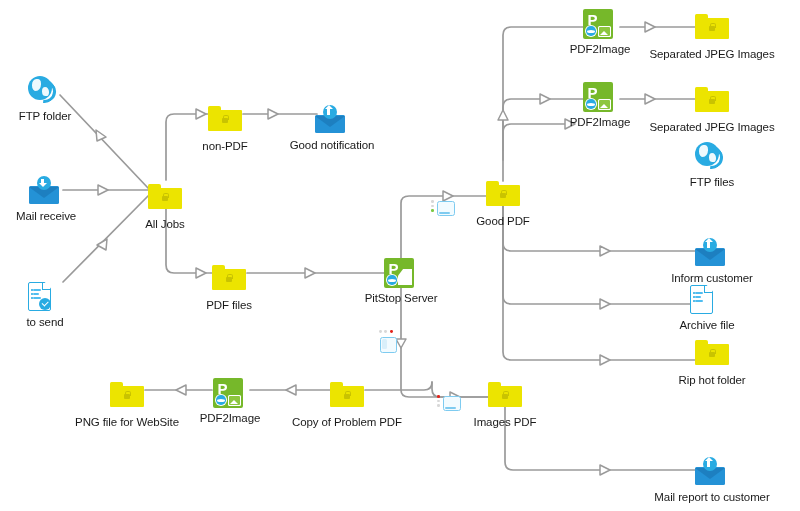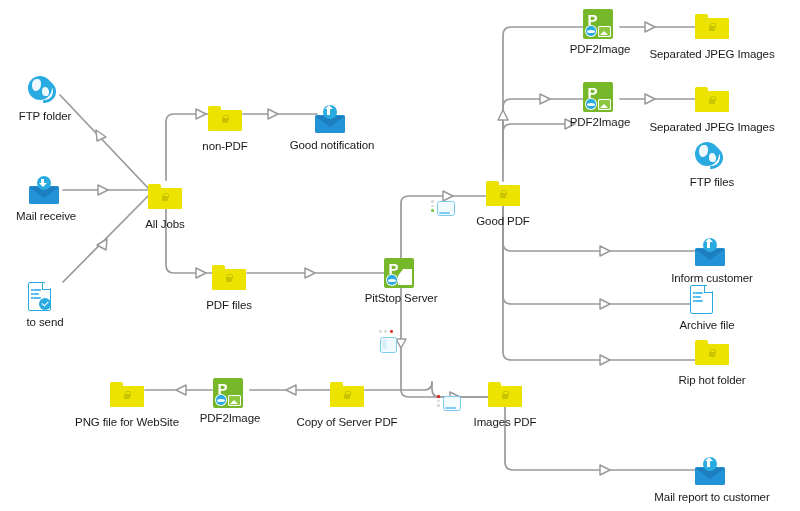--- a/index.html
+++ b/index.html
@@ -553,21 +553,21 @@
     <div class="glyph">
       <div class="ic-folder">
           <div class="tab"></div>
           <div class="body"></div>
           <div class="lock">
             <div class="shackle"></div>
             <div class="base"></div>
           </div>
         </div>
     </div>
-    <div class="label">Copy of Server PDF</div>
+    <div class="label">Copy of Problem PDF</div>
   </div>
 
   <div class="node" style="left:230px;top:378px;">
     <div class="glyph">
       <div class="ic-green">
           <div class="pbox">P</div>
           <div class="photo"></div>
           <div class="disc"></div>
         </div>
     </div>

